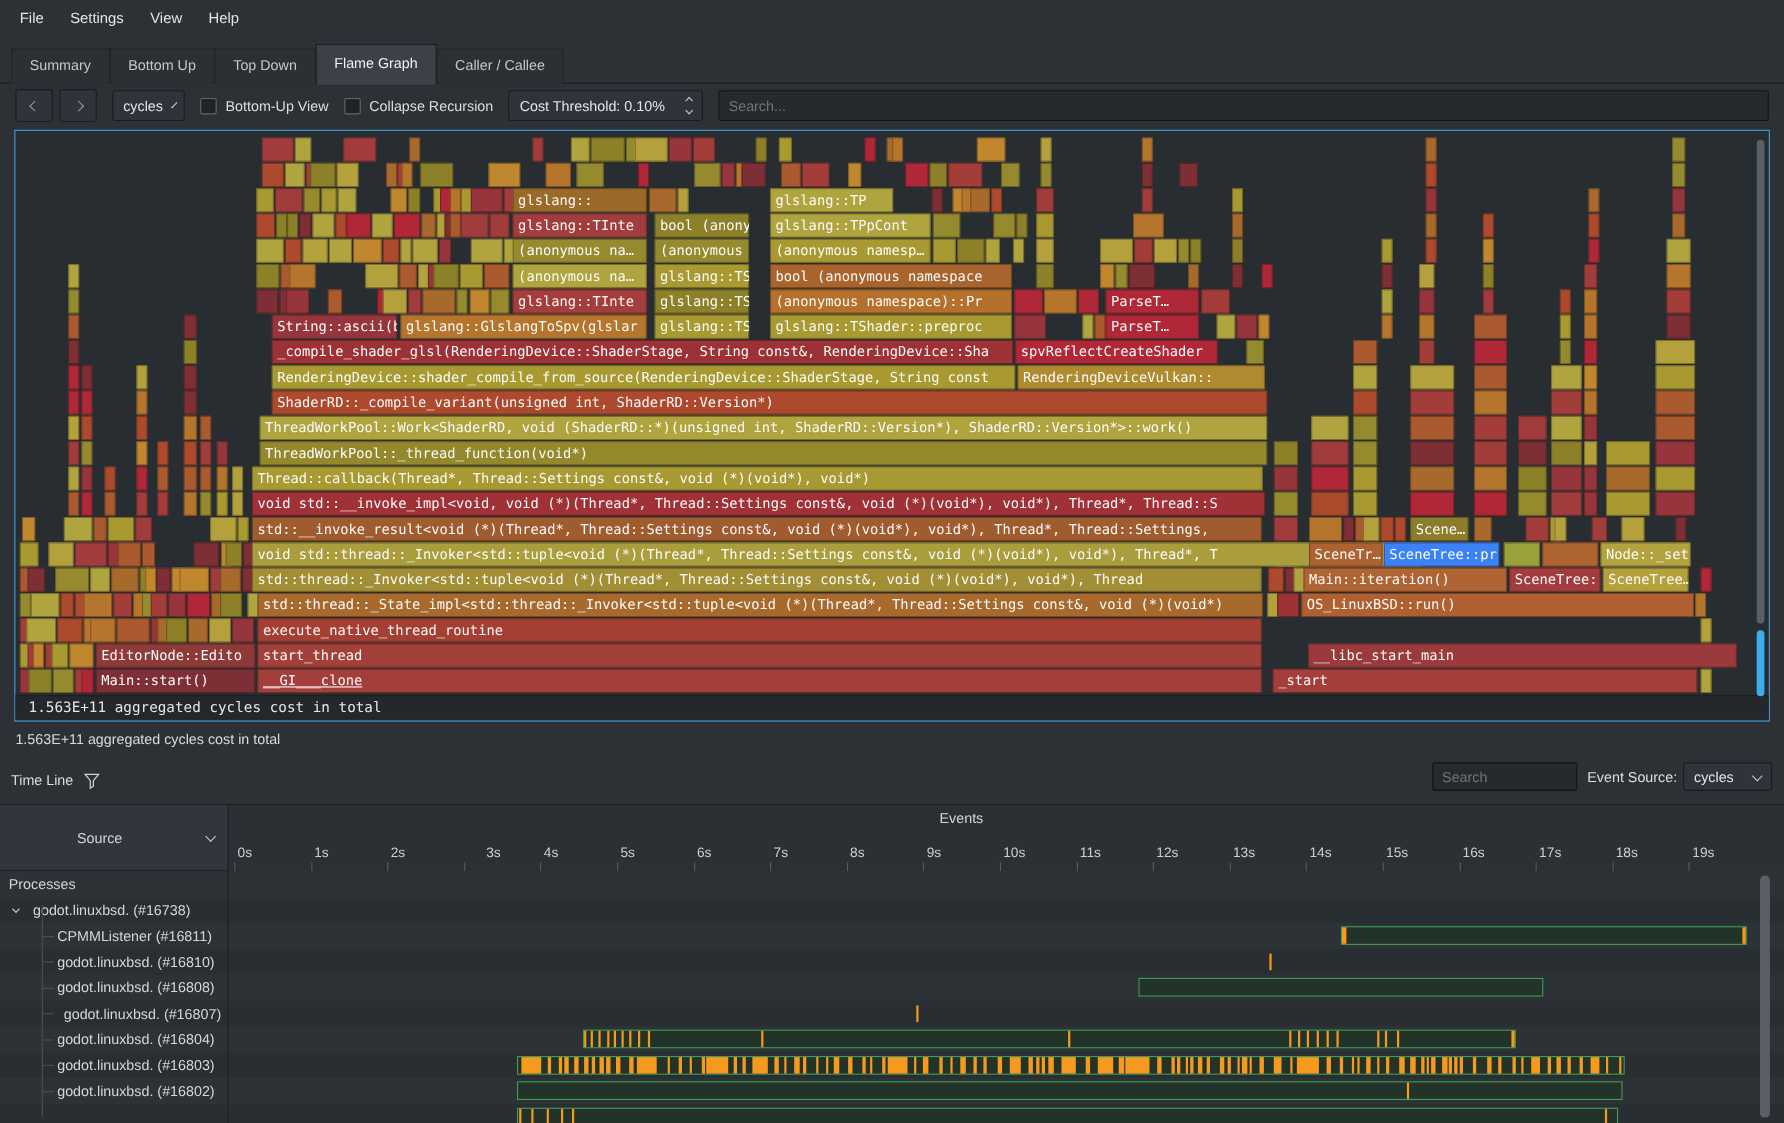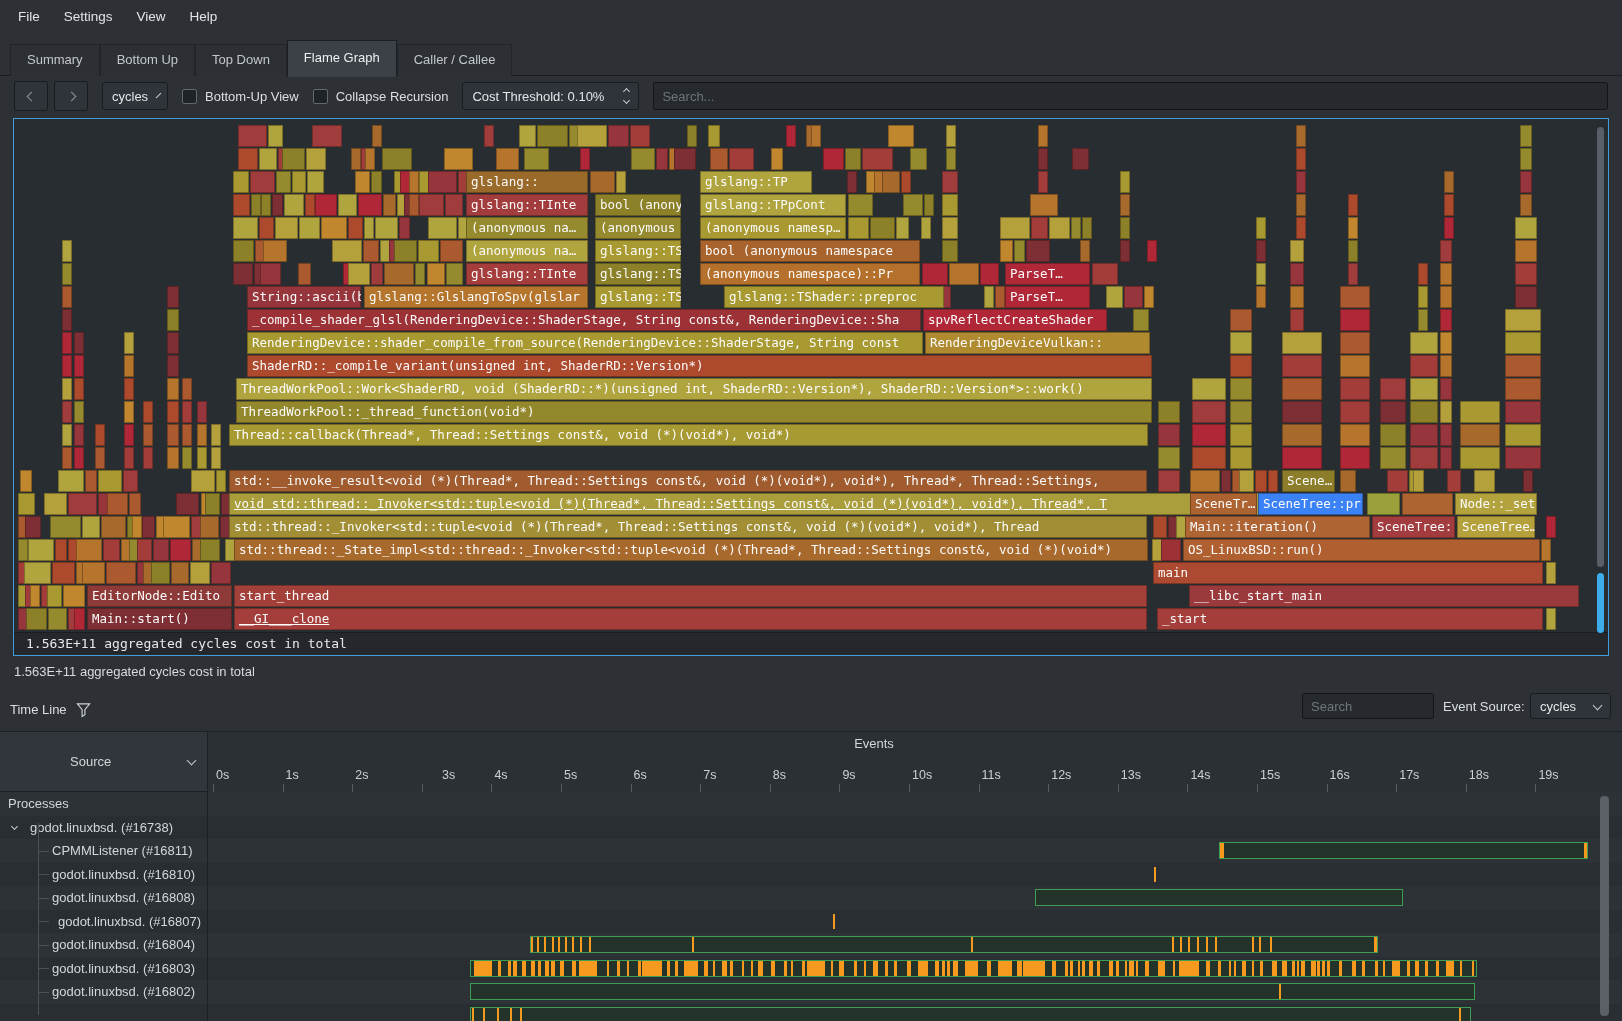--- a/index.html
+++ b/index.html
@@ -512,49 +512,50 @@
         <div class="frame" style="left: 1506px; top: 75px; width: 12px; background: rgb(168, 105, 45);"></div>
         <div class="frame" style="left: 1506px; top: 52px; width: 12px; background: rgb(150, 53, 59);"></div>
         <div class="frame" style="left: 1506px; top: 29px; width: 12px; background: rgb(149, 138, 46);"></div>
         <div class="frame" style="left: 1506px; top: 6px; width: 12px; background: rgb(149, 138, 46);"></div>
         <div class="frame" title="Main::start()" style="left: 73px; top: 489px; width: 145px; background: rgb(125, 47, 53);">Main::start()</div>
         <div class="frame" title="__GI___clone" style="left: 220px; top: 489px; width: 913px; background: rgb(164, 62, 58); text-decoration: underline;">__GI___clone</div>
         <div class="frame" title="_start" style="left: 1143px; top: 489px; width: 386px; background: rgb(164, 62, 58);">_start</div>
         <div class="frame" title="EditorNode::Edito" style="left: 73px; top: 466px; width: 145px; background: rgb(142, 58, 56);">EditorNode::Edito</div>
         <div class="frame" title="start_thread" style="left: 220px; top: 466px; width: 913px; background: rgb(164, 64, 58);">start_thread</div>
         <div class="frame" title="__libc_start_main" style="left: 1139px; top: 466px; width: 390px; background: rgb(154, 58, 60); margin-left: 36px;">__libc_start_main</div>
-        <div class="frame" title="main" style="left: 1139px; top: 443px; width: 390px; background: rgb(171, 74, 48);">main</div>
+        <div class="frame" title="execute_native_thread_routine" style="left: 220px; top: 443px; width: 913px; background: rgb(164, 63, 52);">execute_native_thread_routine</div>
         <div class="frame" title="std::thread::_State_impl&lt;std::thread::_Invoker&lt;std::tuple&lt;void (*)(Thread*, Thread::Settings const&amp;, void (*)(void*)" style="left: 220px; top: 420px; width: 914px; background: rgb(168, 105, 45);">std::thread::_State_impl&lt;std::thread::_Invoker&lt;std::tuple&lt;void (*)(Thread*, Thread::Settings const&amp;, void (*)(void*)</div>
         <div class="frame" style="left: 1138px; top: 420px; width: 8px; background: rgb(181, 161, 60);"></div>
         <div class="frame" style="left: 1147px; top: 420px; width: 20px; background: rgb(156, 49, 54);"></div>
         <div class="frame" title="OS_LinuxBSD::run()" style="left: 1169px; top: 420px; width: 357px; background: rgb(176, 96, 48);">OS_LinuxBSD::run()</div>
         <div class="frame" title="std::thread::_Invoker&lt;std::tuple&lt;void (*)(Thread*, Thread::Settings const&amp;, void (*)(void*), void*), Thread" style="left: 215px; top: 397px; width: 918px; background: rgb(162, 143, 53);">std::thread::_Invoker&lt;std::tuple&lt;void (*)(Thread*, Thread::Settings const&amp;, void (*)(void*), void*), Thread</div>
         <div class="frame" title="Main::iteration()" style="left: 1171px; top: 397px; width: 185px; background: rgb(174, 100, 51);">Main::iteration()</div>
         <div class="frame" title="SceneTree:" style="left: 1358px; top: 397px; width: 83px; background: rgb(162, 60, 62);">SceneTree:</div>
         <div class="frame" title="SceneTree…" style="left: 1443px; top: 397px; width: 78px; background: rgb(181, 161, 60);">SceneTree…</div>
-        <div class="frame" title="void std::thread::_Invoker&lt;std::tuple&lt;void (*)(Thread*, Thread::Settings const&amp;, void (*)(void*), void*), Thread*, T" style="left: 215px; top: 374px; width: 1064px; background: rgb(170, 157, 59); text-decoration: underline;">void std::thread::_Invoker&lt;std::tuple&lt;void (*)(Thread*, Thread::Settings const&amp;, void (*)(void*), void*), Thread*, T</div>
+        <div class="frame" title="void std::thread::_Invoker&lt;std::tuple&lt;void (*)(Thread*, Thread::Settings const&amp;, void (*)(void*), void*), Thread*, T" style="left: 215px; top: 374px; width: 1064px; background: rgb(170, 157, 59);">void std::thread::_Invoker&lt;std::tuple&lt;void (*)(Thread*, Thread::Settings const&amp;, void (*)(void*), void*), Thread*, T</div>
         <div class="frame" title="SceneTr…" style="left: 1176px; top: 374px; width: 67px; background: rgb(173, 99, 49);">SceneTr…</div>
         <div class="frame" title="SceneTree::pr" style="left: 1244px; top: 374px; width: 105px; background: #3b82f6;">SceneTree::pr</div>
         <div class="frame" style="left: 1353px; top: 374px; width: 33px; background: rgb(154, 160, 58);"></div>
         <div class="frame" style="left: 1388px; top: 374px; width: 51px; background: rgb(174, 100, 49);"></div>
         <div class="frame" title="Node::_set" style="left: 1441px; top: 374px; width: 82px; background: rgb(179, 163, 62);">Node::_set</div>
         <div class="frame" title="std::__invoke_result&lt;void (*)(Thread*, Thread::Settings const&amp;, void (*)(void*), void*), Thread*, Thread::Settings," style="left: 215px; top: 351px; width: 918px; background: rgb(160, 91, 46);">std::__invoke_result&lt;void (*)(Thread*, Thread::Settings const&amp;, void (*)(void*), void*), Thread*, Thread::Settings,</div>
         <div class="frame" title="Scene…" style="left: 1268px; top: 351px; width: 53px; background: rgb(139, 125, 42);">Scene…</div>
+        <div class="frame" title="void std::__invoke_impl&lt;void, void (*)(Thread*, Thread::Settings const&amp;, void (*)(void*), void*), Thread*, Thread::S" style="left: 215px; top: 328px; width: 921px; background: rgb(160, 49, 54);">void std::__invoke_impl&lt;void, void (*)(Thread*, Thread::Settings const&amp;, void (*)(void*), void*), Thread*, Thread::S</div>
         <div class="frame" title="Thread::callback(Thread*, Thread::Settings const&amp;, void (*)(void*), void*)" style="left: 215px; top: 305px; width: 919px; background: rgb(168, 154, 51);">Thread::callback(Thread*, Thread::Settings const&amp;, void (*)(void*), void*)</div>
         <div class="frame" title="ThreadWorkPool::_thread_function(void*)" style="left: 222px; top: 282px; width: 916px; background: rgb(147, 137, 44);">ThreadWorkPool::_thread_function(void*)</div>
         <div class="frame" title="ThreadWorkPool::Work&lt;ShaderRD, void (ShaderRD::*)(unsigned int, ShaderRD::Version*), ShaderRD::Version*&gt;::work()" style="left: 222px; top: 259px; width: 916px; background: rgb(176, 164, 62);">ThreadWorkPool::Work&lt;ShaderRD, void (ShaderRD::*)(unsigned int, ShaderRD::Version*), ShaderRD::Version*&gt;::work()</div>
         <div class="frame" title="ShaderRD::_compile_variant(unsigned int, ShaderRD::Version*)" style="left: 233px; top: 236px; width: 905px; background: rgb(173, 74, 45);">ShaderRD::_compile_variant(unsigned int, ShaderRD::Version*)</div>
         <div class="frame" title="RenderingDevice::shader_compile_from_source(RenderingDevice::ShaderStage, String const" style="left: 233px; top: 213px; width: 676px; background: rgb(168, 154, 49);">RenderingDevice::shader_compile_from_source(RenderingDevice::ShaderStage, String const</div>
         <div class="frame" title="RenderingDeviceVulkan::" style="left: 911px; top: 213px; width: 225px; background: rgb(176, 138, 46);">RenderingDeviceVulkan::</div>
         <div class="frame" title="_compile_shader_glsl(RenderingDevice::ShaderStage, String const&amp;, RenderingDevice::Sha" style="left: 233px; top: 190px; width: 674px; background: rgb(156, 49, 54);">_compile_shader_glsl(RenderingDevice::ShaderStage, String const&amp;, RenderingDevice::Sha</div>
         <div class="frame" title="spvReflectCreateShader" style="left: 909px; top: 190px; width: 184px; background: rgb(176, 40, 56);">spvReflectCreateShader</div>
         <div class="frame" title="String::ascii(b" style="left: 233px; top: 167px; width: 114px; background: rgb(150, 53, 59);">String::ascii(b</div>
         <div class="frame" title="glslang::GlslangToSpv(glslar" style="left: 350px; top: 167px; width: 224px; background: rgb(181, 117, 44);">glslang::GlslangToSpv(glslar</div>
         <div class="frame" title="glslang::TSha" style="left: 581px; top: 167px; width: 86px; background: rgb(168, 154, 49);">glslang::TSha</div>
-        <div class="frame" title="glslang::TShader::preproc" style="left: 686px; top: 167px; width: 220px; background: rgb(168, 154, 49); margin-left: 24px;">glslang::TShader::preproc</div>
+        <div class="frame" title="glslang::TShader::preproc" style="left: 686px; top: 167px; width: 220px; background: rgb(168, 154, 49);">glslang::TShader::preproc</div>
         <div class="frame" title="ParseT…" style="left: 991px; top: 167px; width: 85px; background: rgb(176, 40, 56);">ParseT…</div>
         <div class="frame" title="glslang::TInte" style="left: 452px; top: 144px; width: 122px; background: rgb(165, 61, 61);">glslang::TInte</div>
         <div class="frame" title="glslang::TSha" style="left: 581px; top: 144px; width: 86px; background: rgb(140, 128, 41);">glslang::TSha</div>
         <div class="frame" title="(anonymous namespace)::Pr" style="left: 686px; top: 144px; width: 220px; background: rgb(181, 112, 44);">(anonymous namespace)::Pr</div>
         <div class="frame" title="ParseT…" style="left: 991px; top: 144px; width: 85px; background: rgb(176, 40, 56);">ParseT…</div>
         <div class="frame" title="(anonymous na…" style="left: 452px; top: 121px; width: 122px; background: rgb(176, 164, 62);">(anonymous na…</div>
         <div class="frame" title="glslang::TSha" style="left: 581px; top: 121px; width: 86px; background: rgb(168, 154, 49);">glslang::TSha</div>
         <div class="frame" title="bool (anonymous namespace" style="left: 686px; top: 121px; width: 220px; background: rgb(168, 100, 44);">bool (anonymous namespace</div>
         <div class="frame" title="(anonymous na…" style="left: 452px; top: 98px; width: 122px; background: rgb(149, 138, 46);">(anonymous na…</div>
         <div class="frame" title="(anonymous …" style="left: 581px; top: 98px; width: 86px; background: rgb(149, 138, 46);">(anonymous …</div>

